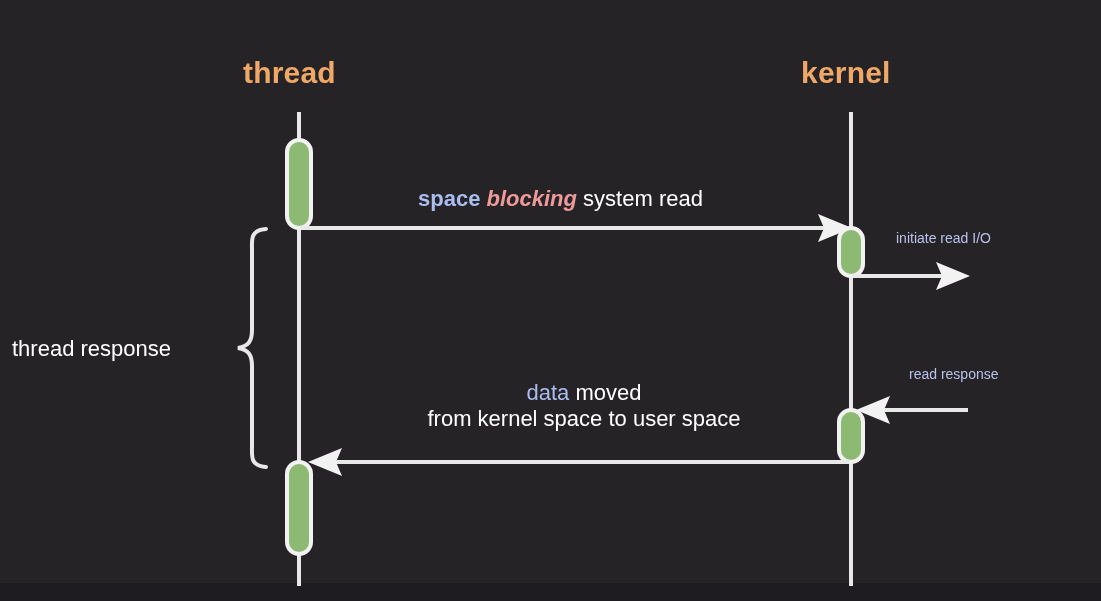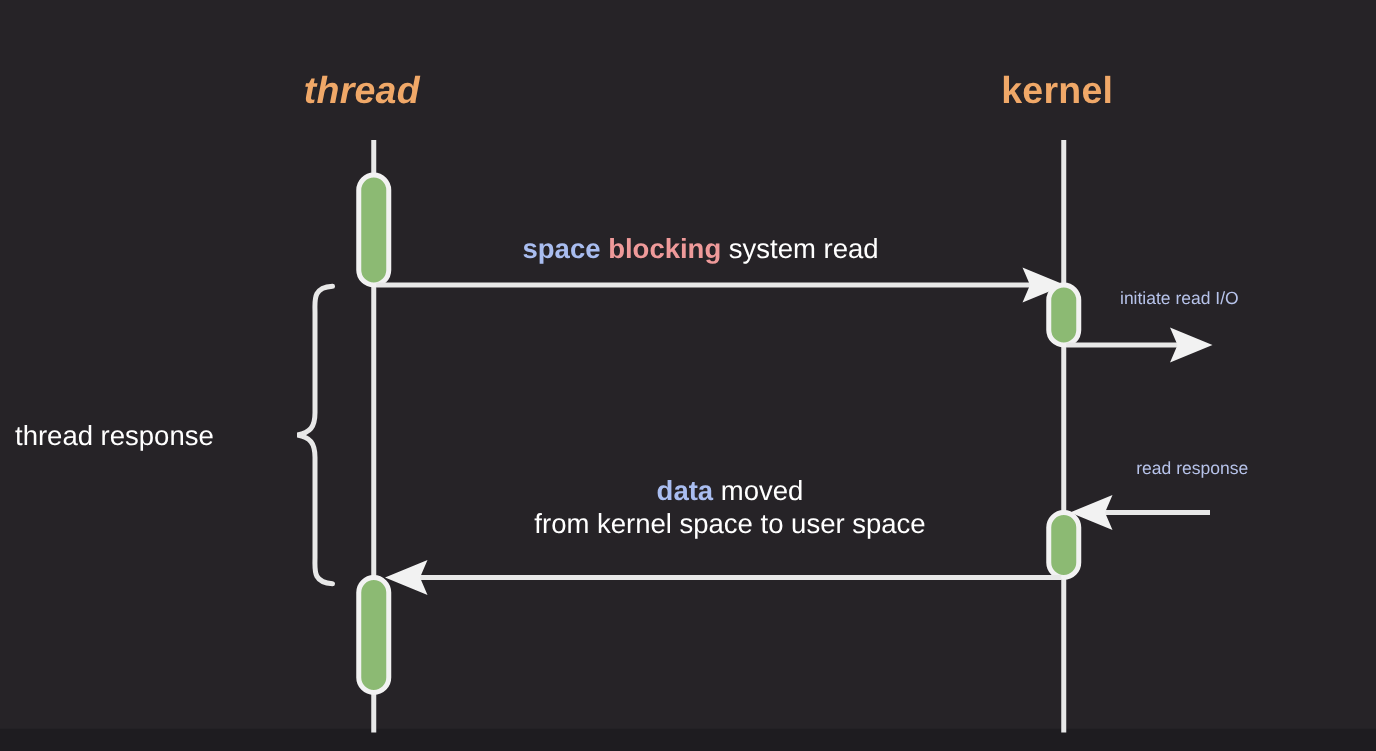--- a/index.html
+++ b/index.html
@@ -48,34 +48,35 @@
     font-size: 22px;
     color: #ffffff;
   }
   .msg-top .kw-blue {
     color: #a9bdf0;
     font-weight: bold;
   }
   .msg-top .kw-pink {
     color: #ef9a9a;
     font-weight: bold;
+    font-style: italic;
   }
   .side-note {
     font-size: 14px;
     color: #b7c3ea;
   }
   .msg-center {
     font-size: 22px;
     color: #ffffff;
     text-align: center;
     white-space: nowrap;
   }
   .msg-center .kw-blue {
     color: #a9bdf0;
-    font-weight: bold;
+    font-weight: normal;
     margin-top: 13px;
   }
   .brace-label {
     font-size: 22px;
     color: #ffffff;
   }
 </style>
 </head>
 <body>
 
@@ -118,21 +119,21 @@
 
     <path d="M 266 229
              C 250 230, 252 240, 252 250
              L 252 330
              C 252 342, 248 346, 238 348
              C 248 350, 252 354, 252 366
              L 252 446
              C 252 456, 250 466, 266 467" fill="none" stroke="#e8e8e8" stroke-width="4" stroke-linecap="round"></path>
   </svg>
 
-  <div class="lbl actor-title" style="left:243px; top:55px;font-style:italic;">thread</div>
+  <div class="lbl actor-title" style="left:243px; top:55px;">thread</div>
 
   <div class="lbl actor-title" style="left:801px; top:55px;">kernel</div>
 
   <div class="lbl msg-top" style="left:418px; top:186px;">
     <span class="kw-blue">space</span><span>&nbsp;</span><span class="kw-pink">blocking</span><span>&nbsp;</span><span>system read</span>
   </div>
 
   <div class="lbl side-note" style="left:896px; top:230px;">initiate read I/O</div>
 
   <div class="lbl side-note" style="left:897px; top:366px;margin-left:12px;">read response</div>

